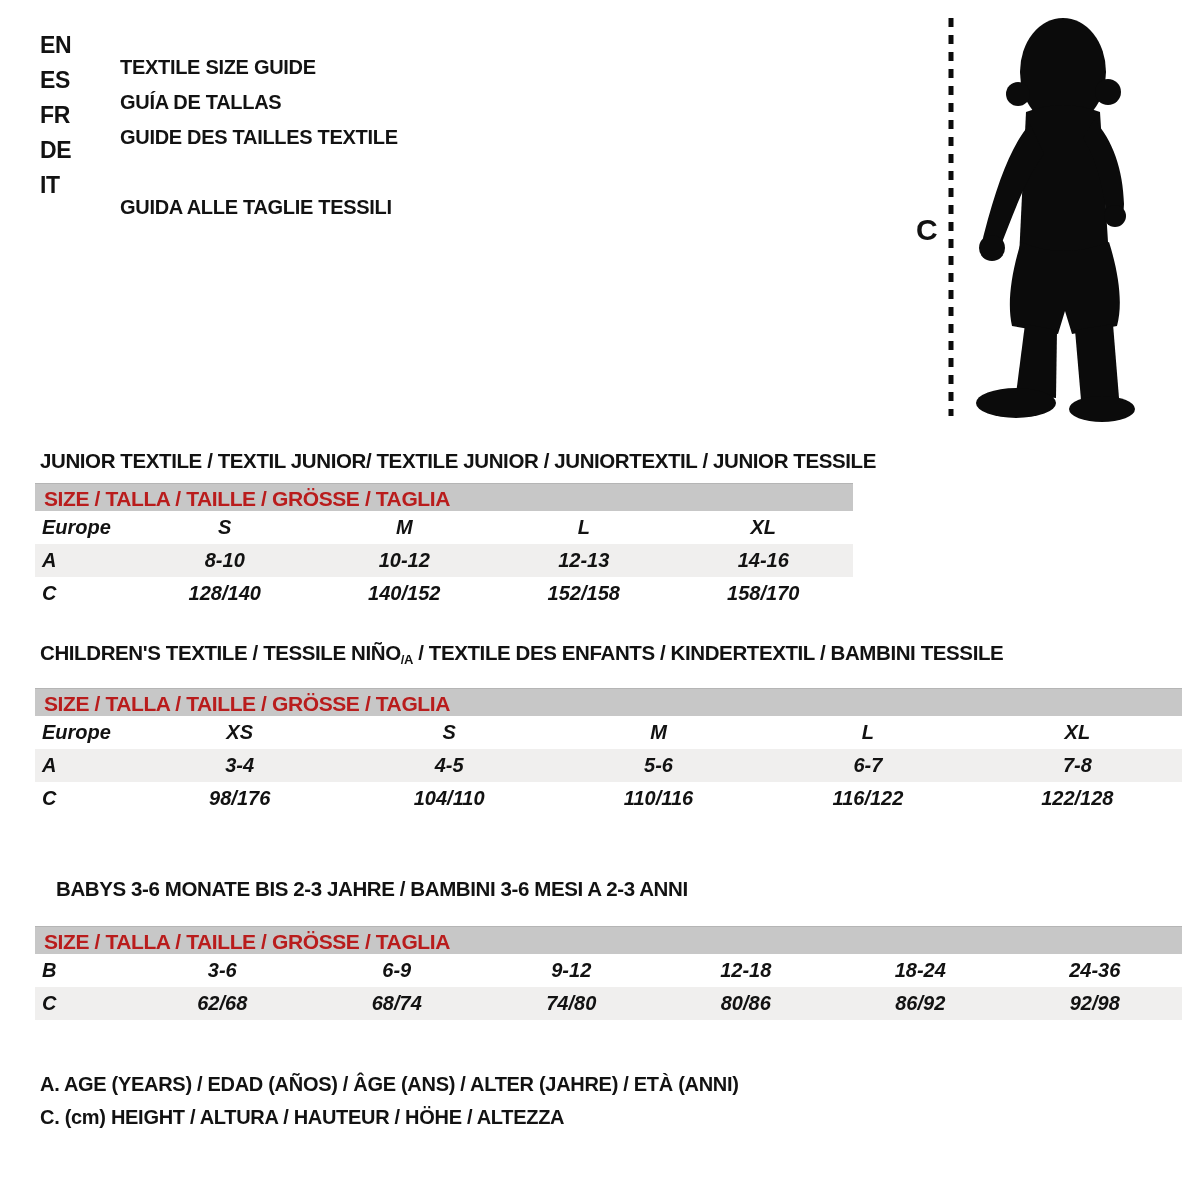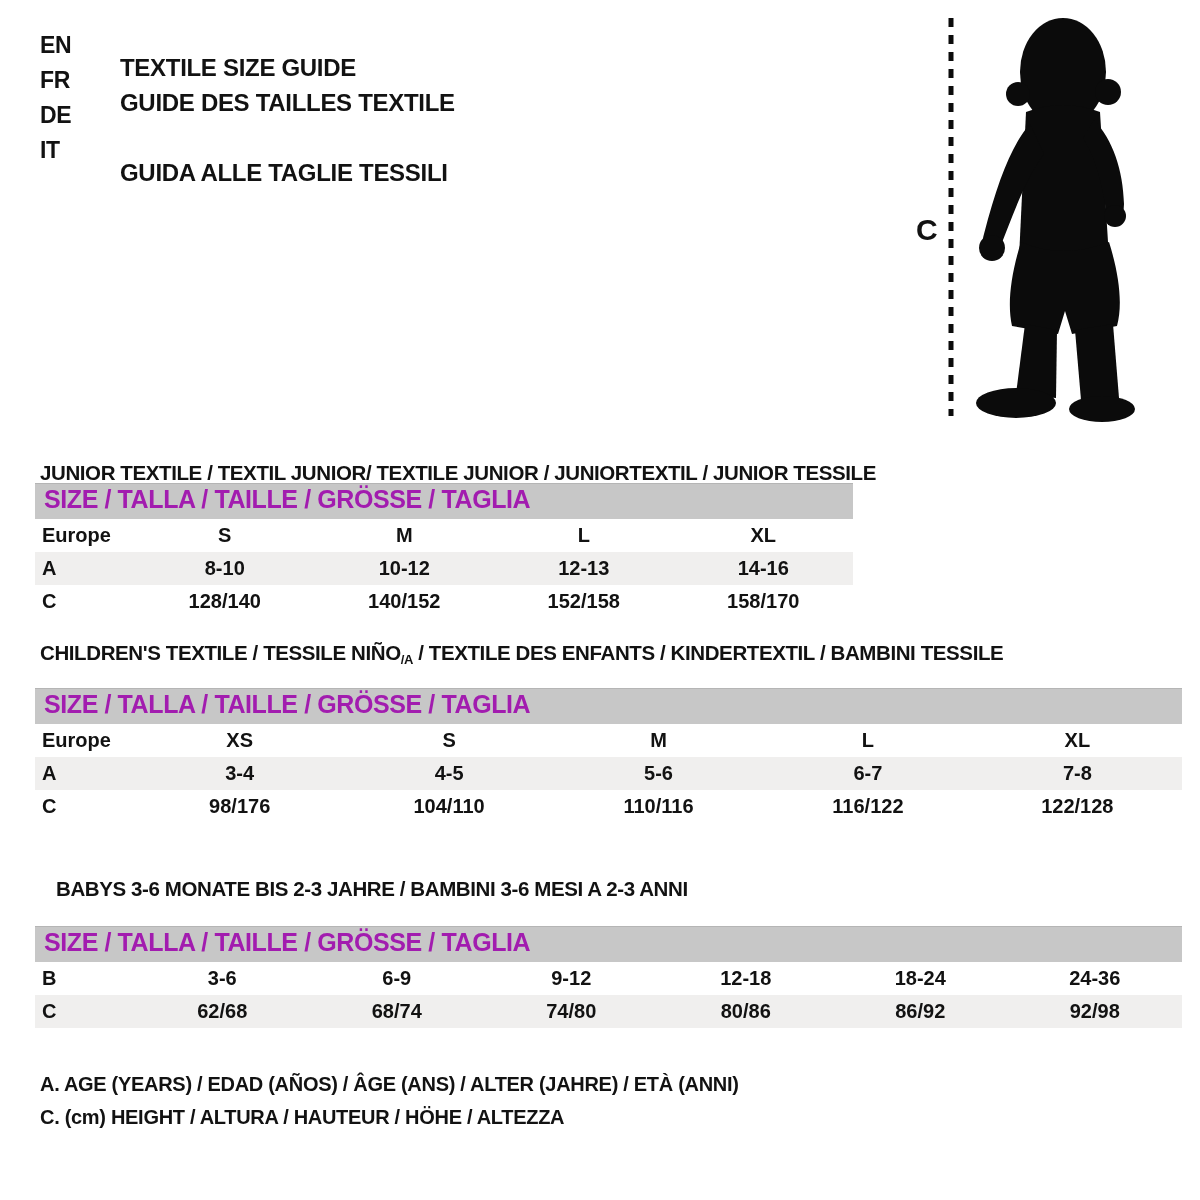--- a/index.html
+++ b/index.html
@@ -11,55 +11,59 @@
   html,body{margin:0;padding:0;background:var(--page-bg);}
   .canvas{
     position:relative;width:1200px;height:1200px;background:var(--page-bg);
     font-family:"Liberation Sans",sans-serif;font-weight:bold;color:var(--ink);
     overflow:hidden;
   }
   
   .lang-list{position:absolute;left:40px;top:28px;}
   .lang-row{display:flex;height:35px;align-items:center;}
   .lang-code{width:80px;font-size:23px;letter-spacing:-0.3px;}
-  .lang-title{font-size:24px;letter-spacing:-0.3px;white-space:nowrap;margin-top:44px;}
+  .lang-title{font-size:20px;letter-spacing:-0.3px;white-space:nowrap;margin-top:44px;}
   
   .figure-c-label{position:absolute;left:916px;top:213px;font-size:30px;}
   .figure-svg{position:absolute;left:938px;top:10px;}
   
   .sec-head{position:absolute;left:40px;margin:0;font-size:20.5px;letter-spacing:-0.4px;white-space:nowrap;font-weight:bold;}
   .sec-head .sub{font-size:13px;vertical-align:-4px;}
   
   .table{position:absolute;left:35px;}
-  .size-bar{height:36px;line-height:32px;background:var(--bar-bg);padding-left:9px;
-            font-size:25px;letter-spacing:-0.4px;color:#a21caf;box-shadow:inset 0 1px 0 #b5b5b5;}
-  .trow{display:flex;align-items:center;height:33px;font-size:20px;}
+  .size-bar{height:28px;line-height:32px;background:var(--bar-bg);padding-left:9px;
+            font-size:21px;letter-spacing:-0.4px;color:#b91c1c;box-shadow:inset 0 1px 0 #b5b5b5;}
+  .trow{display:flex;align-items:center;height:33px;font-size:20px;font-style:italic;}
   .trow.band{background:var(--band-bg);}
   .rlabel{width:100px;padding-left:7px;box-sizing:border-box;}
   .cell{flex:1;text-align:center;}
   .junior-table{width:818px;top:483px;}
   .children-table{width:1147px;top:688px;}
   .babies-table{width:1147px;top:926px;}
-  #junior-heading{top:449px;margin-top:12px;}
+  #junior-heading{top:449px;}
   #children-heading{top:641px;}
   #babies-heading-1{top:845px;}
   #babies-heading-2{top:877px;margin-left:16px;}
   
   .legend{position:absolute;left:40px;top:1068px;}
   .legend-line{font-size:20px;letter-spacing:-0.3px;height:33px;line-height:33px;white-space:nowrap;}
 </style>
 </head>
 <body>
 
 <div class="canvas">
 
   <div class="lang-list">
     <div class="lang-row">
       <span class="lang-code">EN</span>
       <span class="lang-title">TEXTILE SIZE GUIDE</span>
+    </div>
+    <div class="lang-row">
+      <span class="lang-code">ES</span>
+      <span class="lang-title">GUÍA DE TALLAS</span>
     </div>
     <div class="lang-row">
       <span class="lang-code">FR</span>
       <span class="lang-title">GUIDE DES TAILLES TEXTILE</span>
     </div>
     <div class="lang-row">
       <span class="lang-code">DE</span>
     </div>
     <div class="lang-row">
       <span class="lang-code">IT</span>

